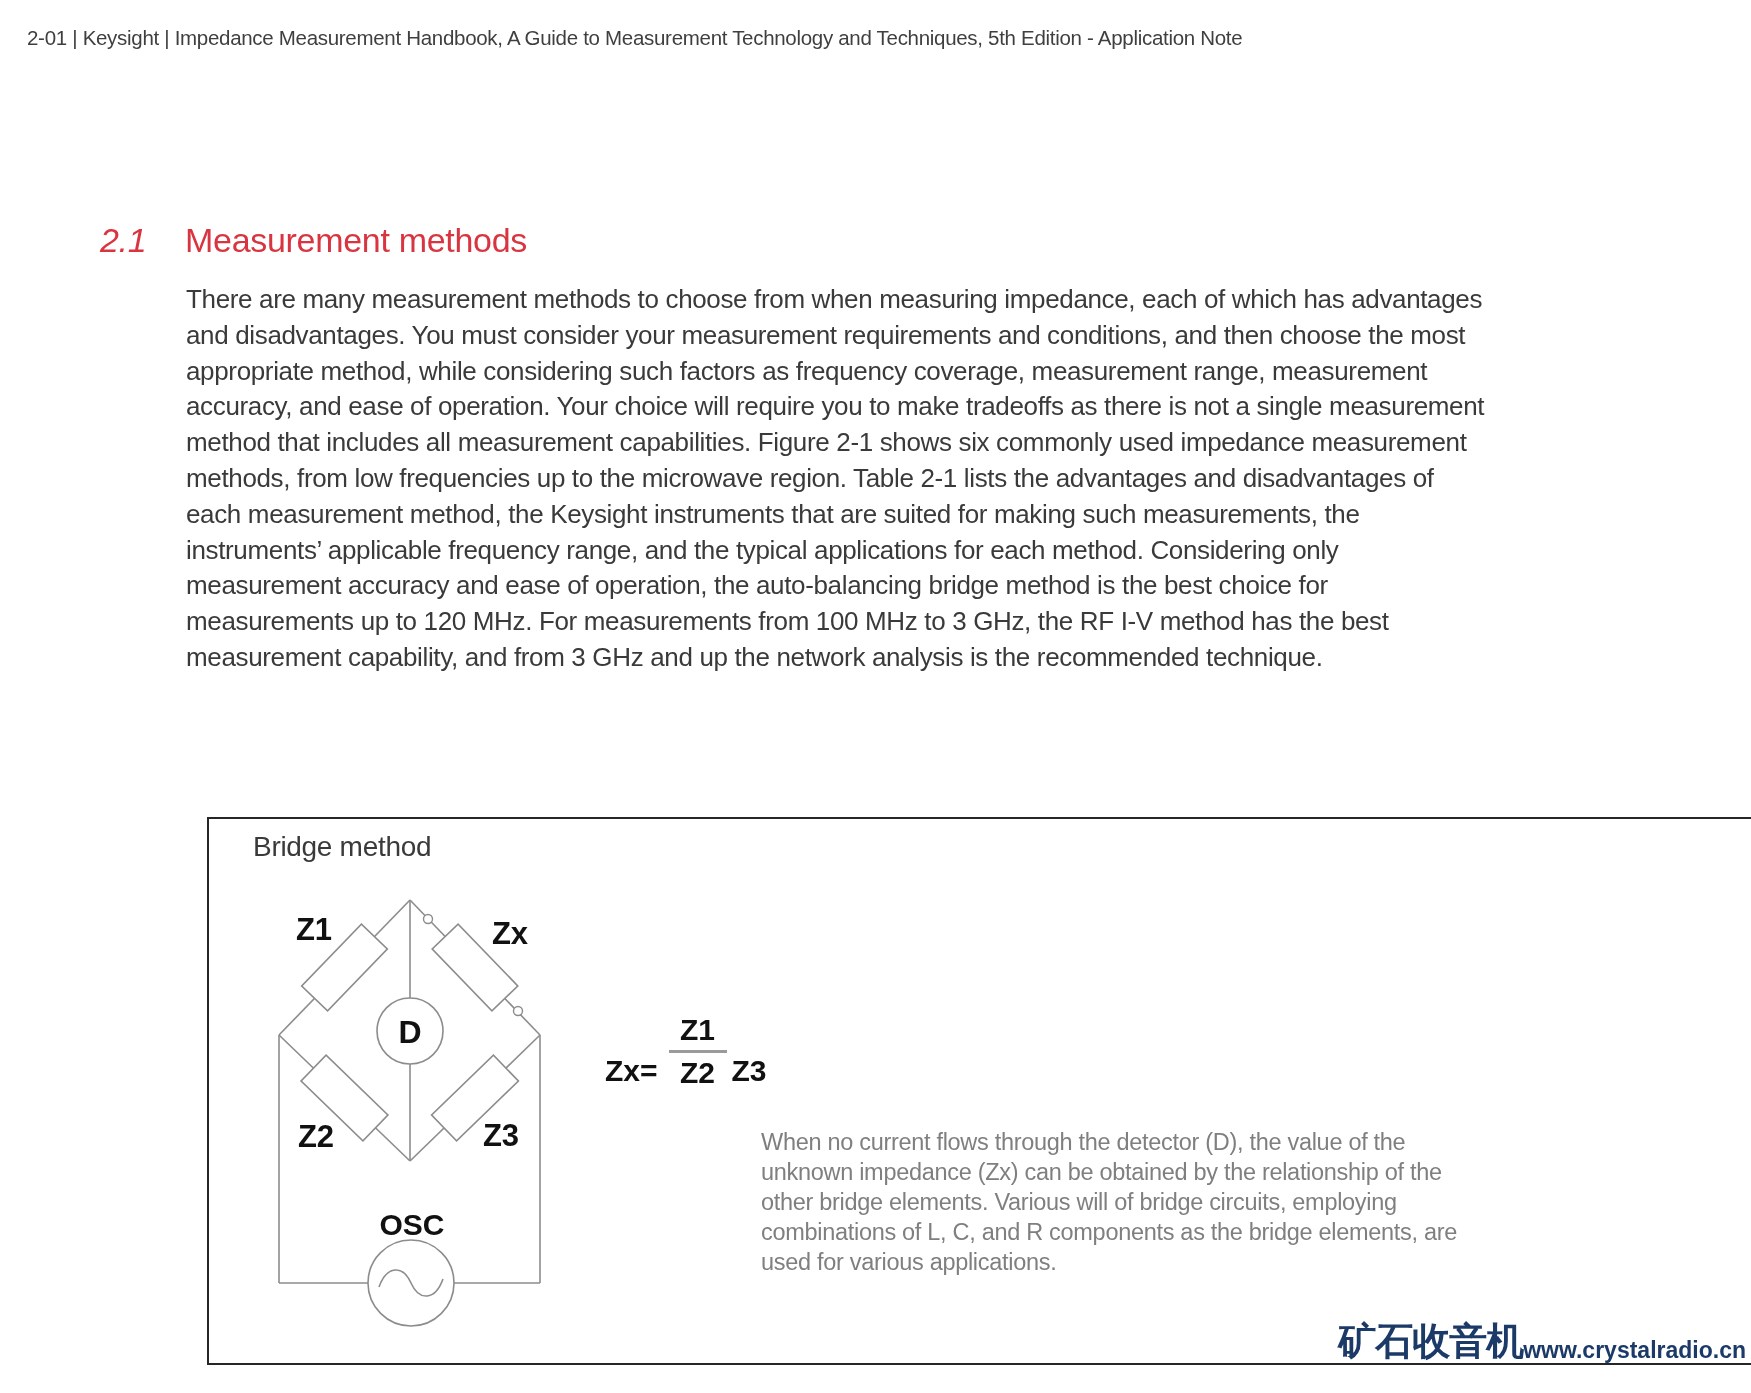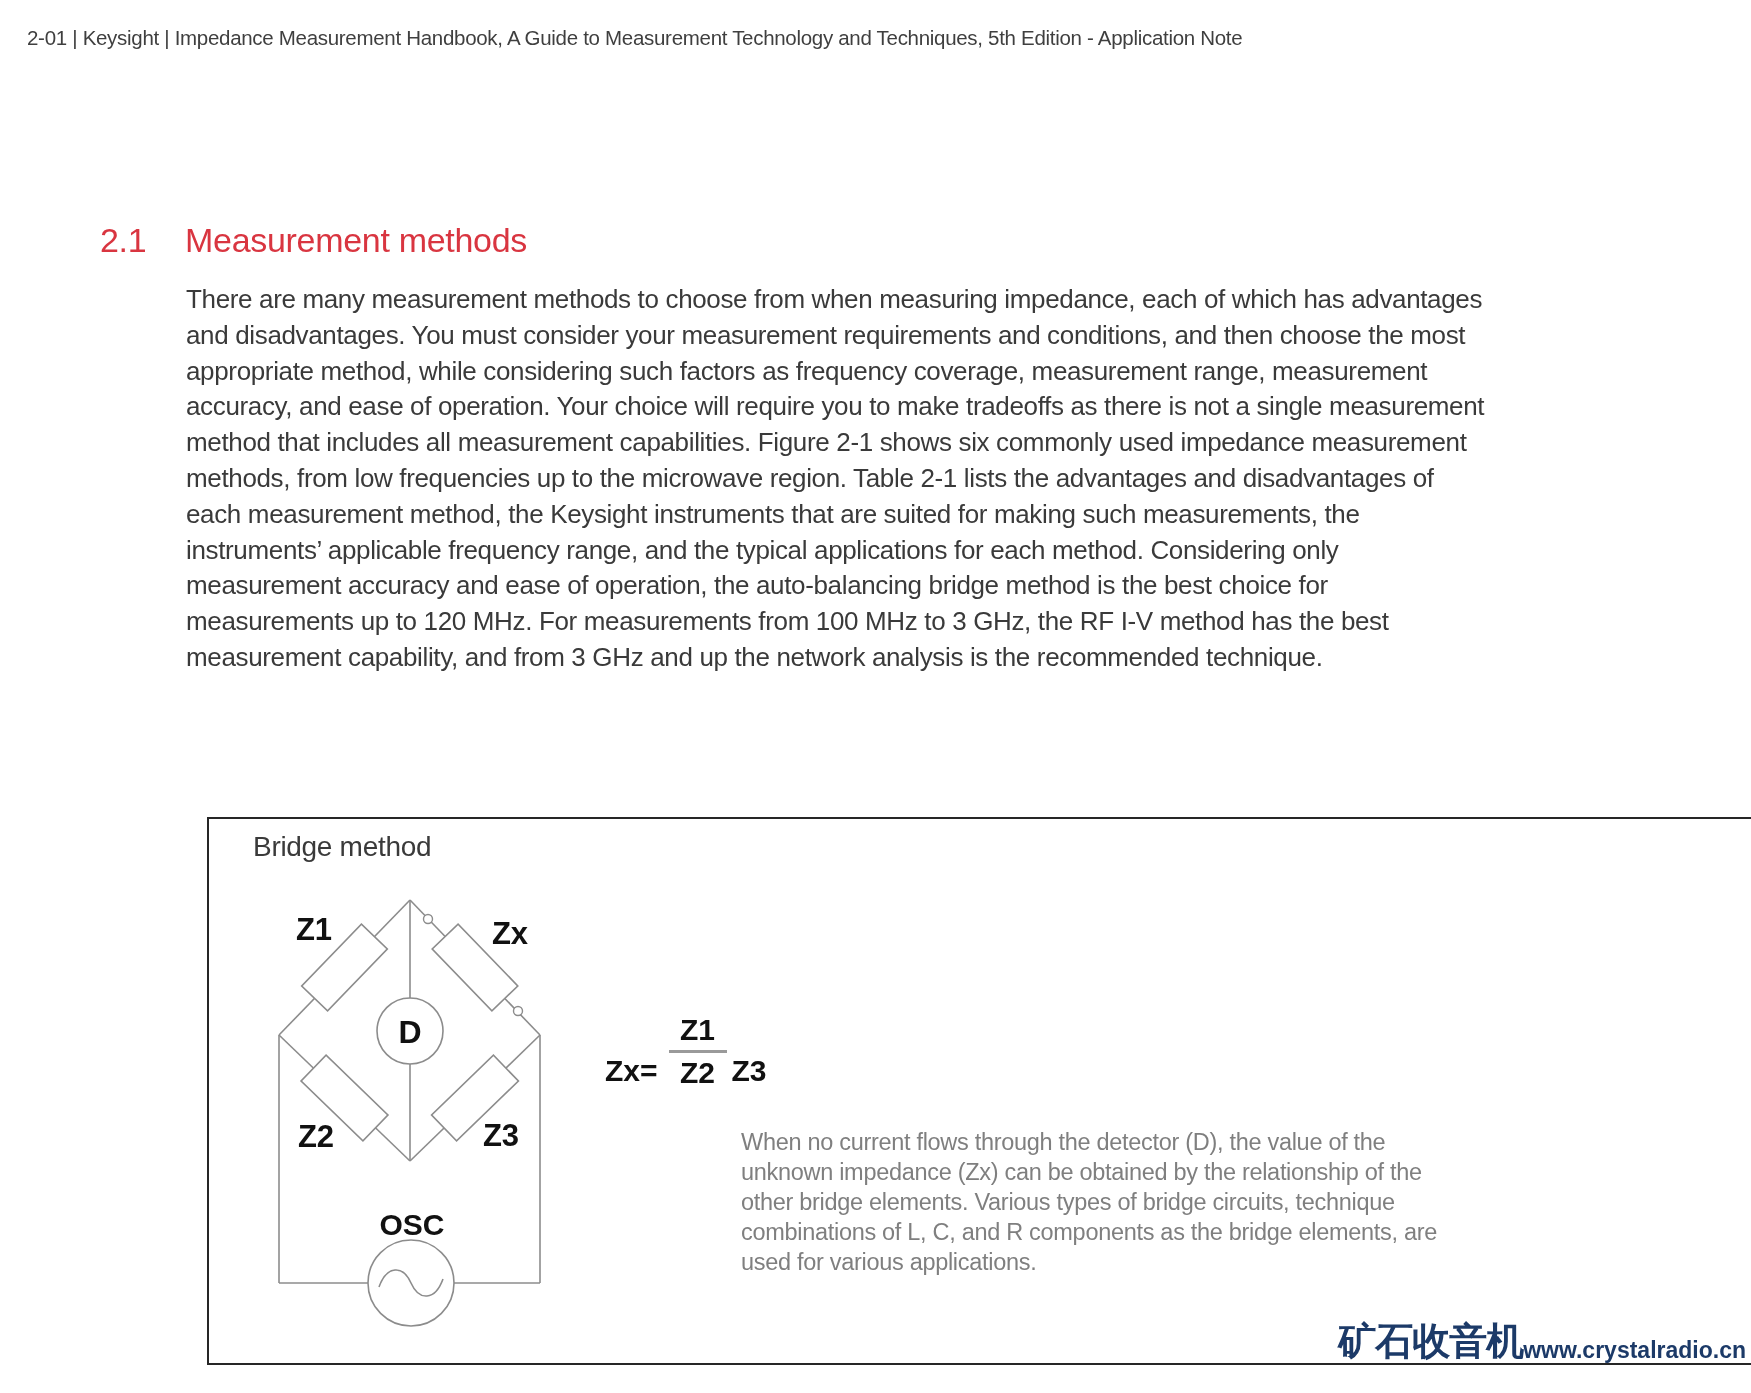--- a/index.html
+++ b/index.html
@@ -2,34 +2,34 @@
 <html><head>
 <meta charset="utf-8">
 <style>
   html,body{margin:0;padding:0;background:#ffffff;}
   .page{position:relative;width:1751px;height:1393px;background:#fff;overflow:hidden;
         font-family:"Liberation Sans", sans-serif;}
   .hdr{position:absolute;left:27px;top:26px;font-size:20.5px;letter-spacing:-0.3px;color:#3f3f3f;white-space:nowrap;}
   .h1row{position:absolute;left:100px;top:131px;display:flex;color:#D93540;font-size:46px;letter-spacing:-0.5px;white-space:nowrap;}
   .h1row .num{width:85px;flex:0 0 85px;}
   .h2row{position:absolute;left:100px;top:221px;display:flex;color:#D93540;font-size:34px;letter-spacing:-0.3px;white-space:nowrap;}
-  .h2row .num{width:85px;flex:0 0 85px;}
+  .h2row .num{width:85px;flex:0 0 85px;font-style:italic;}
   .body-par{position:absolute;left:186px;top:282px;color:#3A3A3A;font-size:26px;line-height:35.8px;letter-spacing:-0.35px;}
   .body-par div{white-space:nowrap;}
   .figbox{position:absolute;left:207px;top:817px;width:1639px;height:548px;border:2px solid #262626;box-sizing:border-box;background:#fff;}
   .figtitle{position:absolute;left:44px;top:12px;font-size:28px;color:#3a3a3a;letter-spacing:-0.3px;}
   .diagram-svg{position:absolute;left:0;top:0;}
   .equation{position:absolute;left:396px;top:196px;display:flex;align-items:flex-end;font-weight:bold;color:#111;font-size:30px;}
   .eq-lhs{margin-right:10px;}
   .eq-frac{display:flex;flex-direction:column;align-items:center;width:60px;}
   .eq-frac .nline{line-height:30px;margin-bottom:5px;}
   .eq-frac .dline{line-height:30px;margin-top:5px;}
   .eq-bar{width:58px;height:3px;background:#9a9a9a;}
   .eq-rhs{margin-left:4px;}
-  .caption{position:absolute;left:532px;top:308px;color:#7F7F7F;font-size:23.5px;line-height:30px;letter-spacing:-0.3px;}
+  .caption{position:absolute;left:552px;top:308px;color:#7F7F7F;font-size:23.5px;line-height:30px;letter-spacing:-0.3px;}
   .caption div{white-space:nowrap;}
   .watermark{position:absolute;right:5px;top:1320px;display:flex;align-items:flex-end;z-index:5;}
   .wm-logo{font-size:38px;font-weight:bold;color:#1C3A68;letter-spacing:-1px;line-height:42px;}
   .wm-url{font-size:23px;font-weight:bold;color:#1C3A68;letter-spacing:0px;line-height:24px;}
   svg text{font-family:"Liberation Sans", sans-serif;}
 </style>
 </head>
 <body>
 
 <div class="page">
@@ -104,21 +104,21 @@
         <span class="nline">Z1</span>
         <span class="eq-bar"></span>
         <span class="dline">Z2</span>
       </span>
       <span class="eq-rhs">Z3</span>
     </div>
 
     <div class="caption">
       <div>When no current flows through the detector (D), the value of the</div>
       <div>unknown impedance (Zx) can be obtained by the relationship of the</div>
-      <div>other bridge elements. Various types of bridge circuits, technique</div>
+      <div>other bridge elements. Various will of bridge circuits, employing</div>
       <div>combinations of L, C, and R components as the bridge elements, are</div>
       <div>used for various applications.</div>
     </div>
   </div>
 
   <div class="watermark">
     <span class="wm-logo">矿石收音机</span>
     <span class="wm-url">www.crystalradio.cn</span>
   </div>
 

